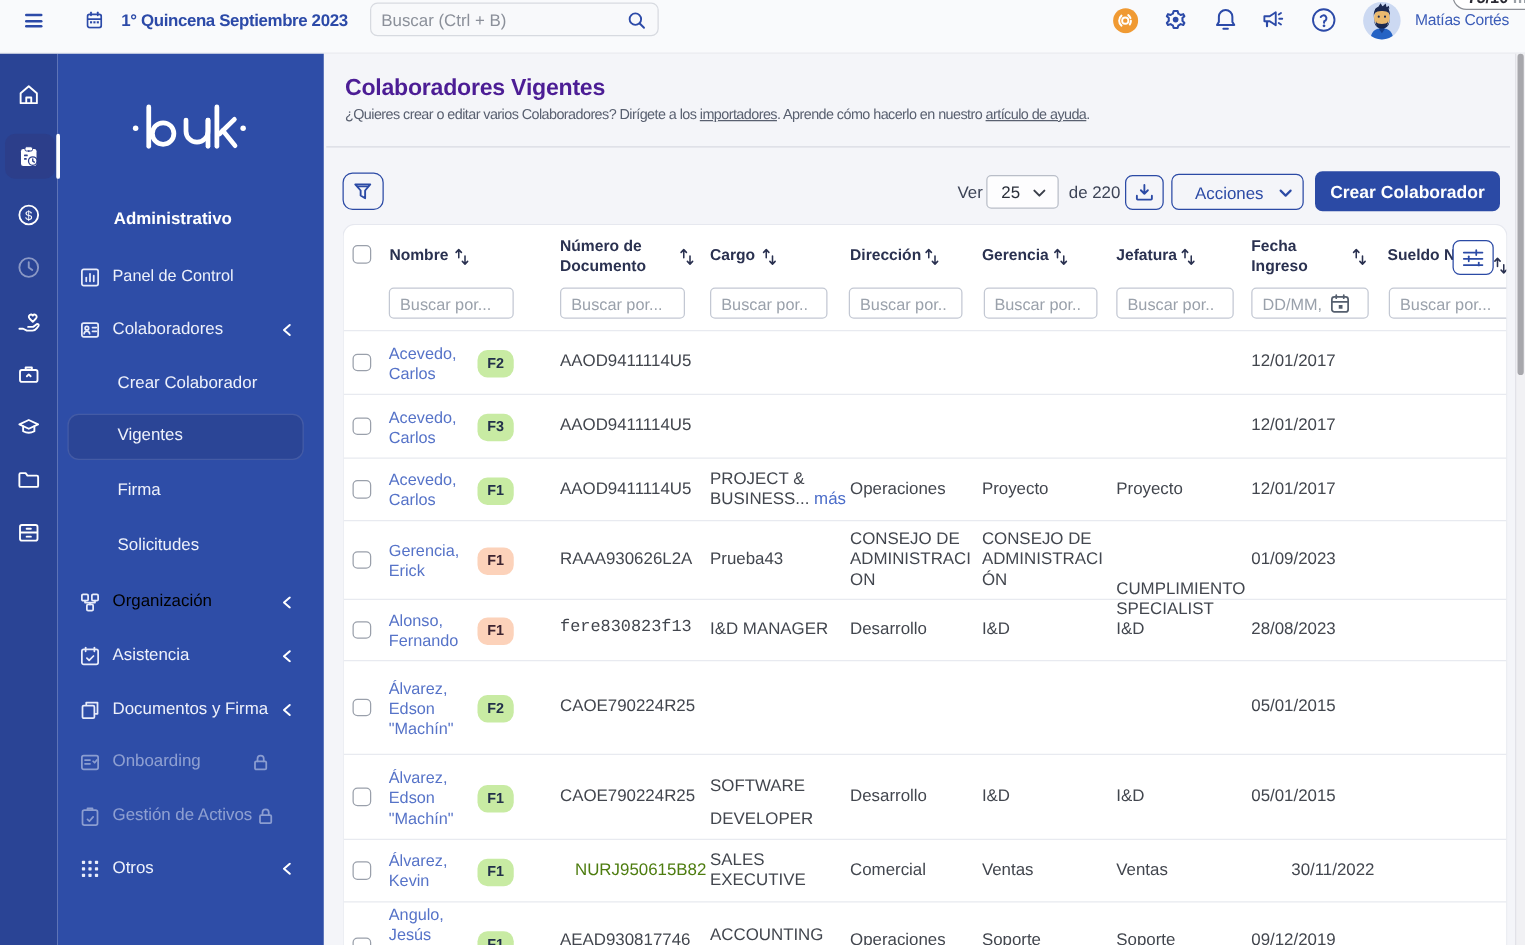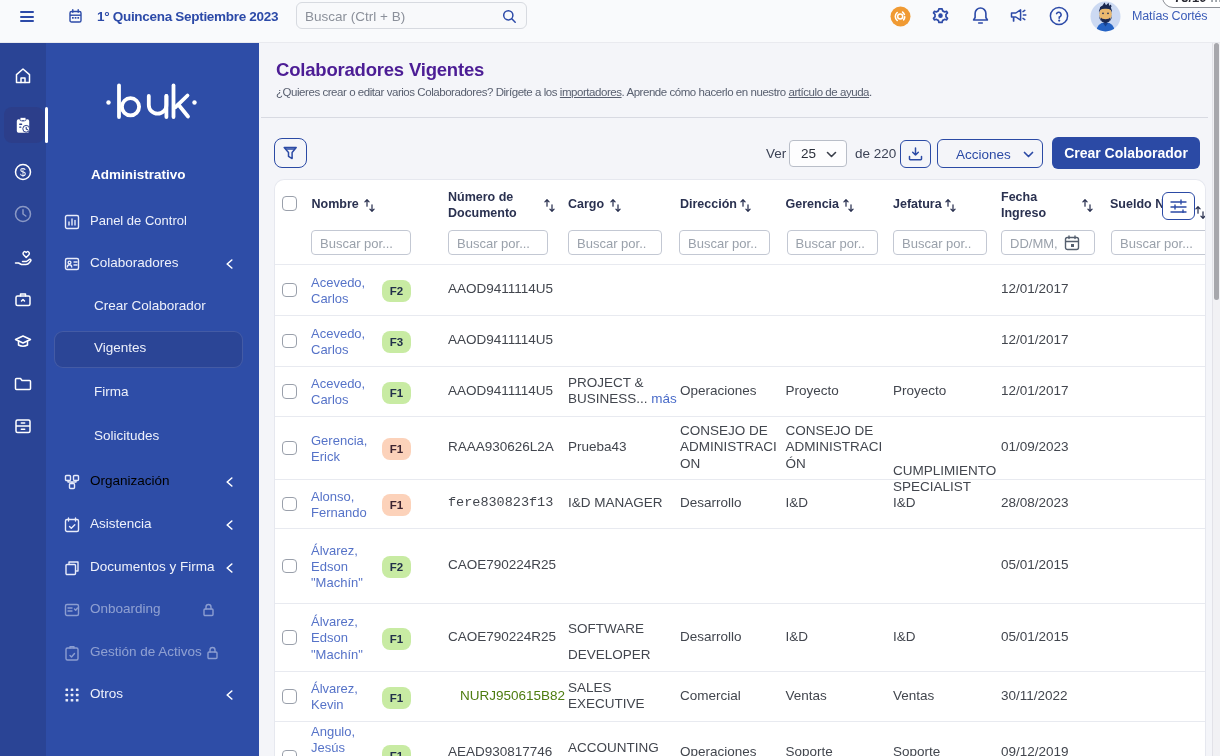--- a/index.html
+++ b/index.html
@@ -547,21 +547,21 @@
 <div class="abs" style="left:405px;top:507.9px;font-size:13.5px;color:#42464e;white-space:nowrap;">
       <div style="height:16.2px;line-height:16.2px;">Comercial</div>
     </div>
 <div class="abs" style="left:510.5px;top:507.9px;font-size:13.5px;color:#42464e;white-space:nowrap;">
       <div style="height:16.2px;line-height:16.2px;">Ventas</div>
     </div>
 <div class="abs" style="left:618px;top:507.9px;font-size:13.5px;color:#42464e;white-space:nowrap;">
       <div style="height:16.2px;line-height:16.2px;">Ventas</div>
     </div>
 <div class="abs" style="left:726px;top:507.9px;font-size:13.5px;color:#42464e;white-space:nowrap;">
-      <div style="height:16.2px;line-height:16.2px;">30/11/2022</div>
+      <div style="height:16.2px;line-height:16.2px;margin-left:32px;">30/11/2022</div>
     </div>
 <div class="abs" style="left:7px;top:570.0px;width:14.5px;height:14.5px;border:1.5px solid #9aa0ab;border-radius:4px;background:#fff;"></div>
 <div class="abs" style="left:36px;top:543.8px;font-size:13px;color:#5673c8;white-space:nowrap;">
       <div style="height:16.2px;line-height:16.2px;">Angulo,</div>
       <div style="height:16.2px;line-height:16.2px;">Jesús</div>
     </div>
 <div class="abs flexc" style="left:107px;top:565px;width:29px;height:22px;border-radius:8px;background:#c8eba3;justify-content:center;">
       <span style="font-size:11.5px;font-weight:700;color:#22304a;">F1</span>
     </div>
 <div class="abs" style="left:173px;top:563.9px;font-size:13.5px;color:#42464e;white-space:nowrap;">

